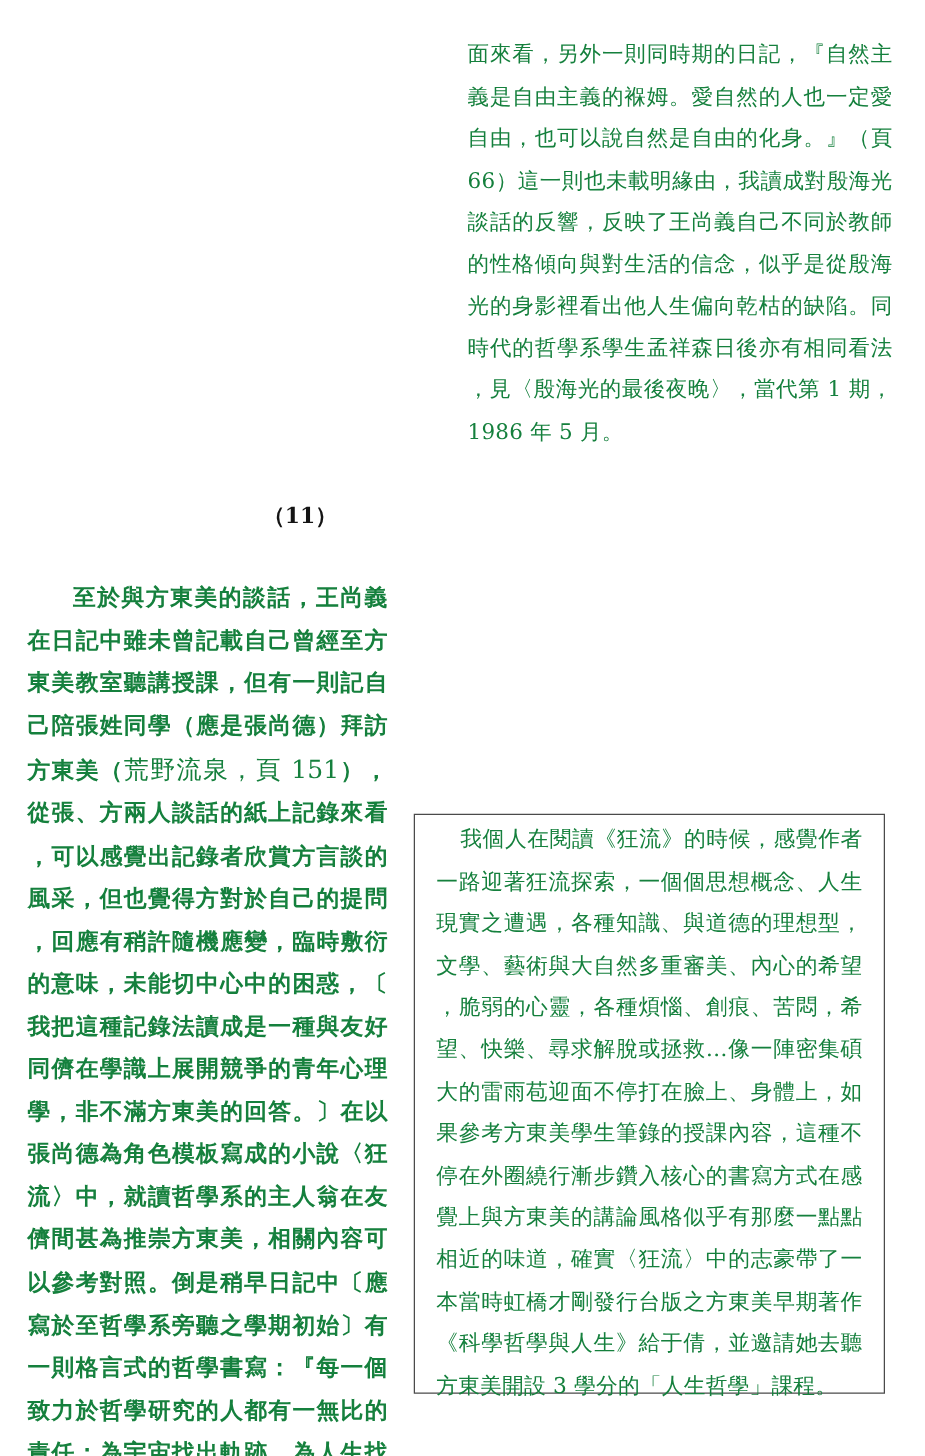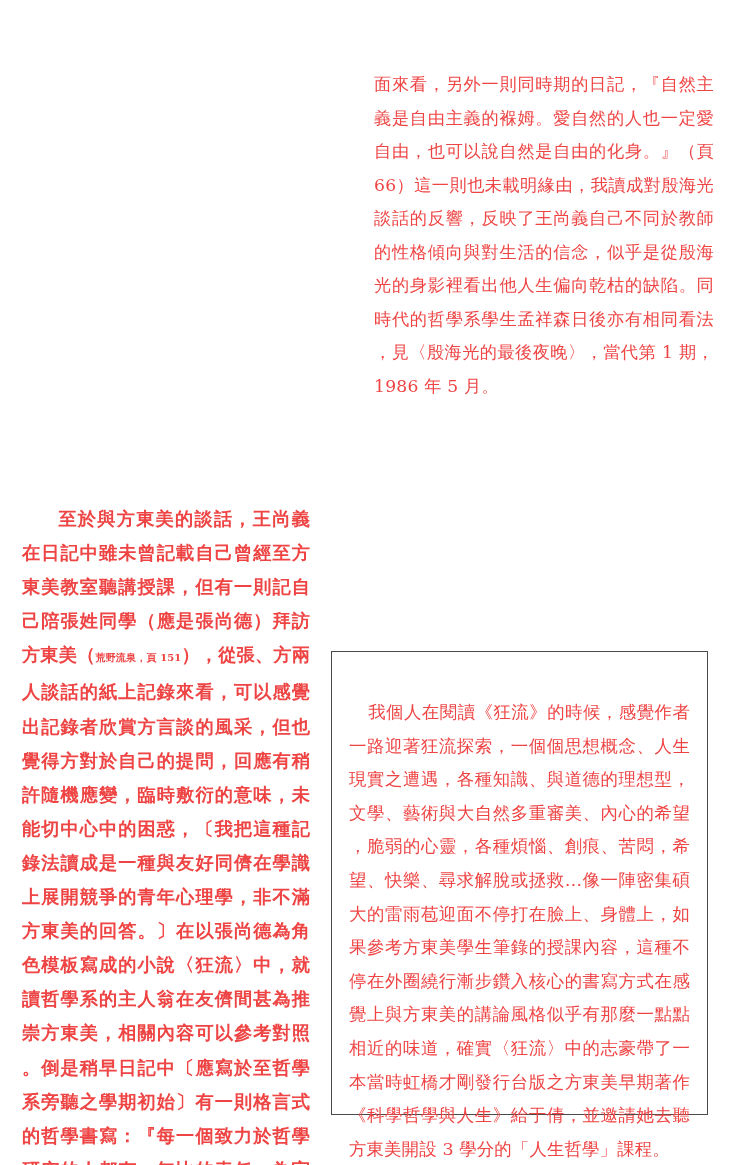--- a/index.html
+++ b/index.html
@@ -25,22 +25,21 @@
     height: 1165px;
   }
 
   
   .cjk {
     text-align: justify;
     text-justify: inter-character;
     text-align-last: left;
     word-break: break-all;
     line-break: anywhere;
-    color: #ef4444;
-    margin-top: 40px;
+    color: #15803d;
   }
 
   
   .song {
     font-family: "DejaVu Serif", "Liberation Serif", serif;
     font-weight: 600;
   }
 
   
   .kai {
@@ -101,22 +100,21 @@
   }
   #wrap-spacer2 {
     float: right;
     clear: right;
     width: 400px;
     height: 520px;
   }
 
   
   .small-note {
-    font-size: 10px;
-    font-weight: bold;
+    font-size: 20px;
   }
 
   
   #aside-box {
     position: absolute;
     left: 331px;
     top: 651px;
     width: 377px;
     height: 464px;
     box-sizing: border-box;
@@ -131,20 +129,21 @@
     text-indent: 1.1em;
   }
 </style>
 </head>
 <body>
 
 <div class="page">
 
   <div id="top-block" class="cjk kai">面來看，另外一則同時期的日記，『自然主義是自由主義的褓姆。愛自然的人也一定愛自由，也可以說自然是自由的化身。』（頁 66）這一則也未載明緣由，我讀成對殷海光談話的反響，反映了王尚義自己不同於教師的性格傾向與對生活的信念，似乎是從殷海光的身影裡看出他人生偏向乾枯的缺陷。同時代的哲學系學生孟祥森日後亦有相同看法，見〈殷海光的最後夜晚〉，當代第 1 期，1986 年 5 月。</div>
 
+  <div id="section-number">（11）</div>
 
   <div id="main-column" class="cjk song">
     <div id="wrap-spacer"></div>
     <div id="wrap-spacer2"></div>
     <p class="indent-first" style="margin:0"><span>至於與方東美的談話，王尚義在日記中雖未曾記載自己曾經至方東美教室聽講授課，但有一則記自己陪張姓同學（應是張尚德）拜訪方東美（</span><span class="kai small-note">荒野流泉，頁 151</span><span>），從張、方兩人談話的紙上記錄來看，可以感覺出記錄者欣賞方言談的風采，但也覺得方對於自己的提問，回應有稍許隨機應變，臨時敷衍的意味，未能切中心中的困惑，〔我把這種記錄法讀成是一種與友好同儕在學識上展開競爭的青年心理學，非不滿方東美的回答。〕在以張尚德為角色模板寫成的小說〈狂流〉中，就讀哲學系的主人翁在友儕間甚為推崇方東美，相關內容可以參考對照。倒是稍早日記中〔應寫於至哲學系旁聽之學期初始〕有一則格言式的哲學書寫：『</span><span class="kai-bold">每一個致力於哲學研究的人都有一無比的責任：為宇宙找出軌跡，為人生找出答案，為真理找出標準。</span></p>
   </div>
 
   <div id="aside-box">
     <div class="aside-text cjk kai">我個人在閱讀《狂流》的時候，感覺作者一路迎著狂流探索，一個個思想概念、人生現實之遭遇，各種知識、與道德的理想型，文學、藝術與大自然多重審美、內心的希望，脆弱的心靈，各種煩惱、創痕、苦悶，希望、快樂、尋求解脫或拯救…像一陣密集碩大的雷雨苞迎面不停打在臉上、身體上，如果參考方東美學生筆錄的授課內容，這種不停在外圈繞行漸步鑽入核心的書寫方式在感覺上與方東美的講論風格似乎有那麼一點點相近的味道，確實〈狂流〉中的志豪帶了一本當時虹橋才剛發行台版之方東美早期著作《科學哲學與人生》給于倩，並邀請她去聽方東美開設 3 學分的「人生哲學」課程。</div>
   </div>

